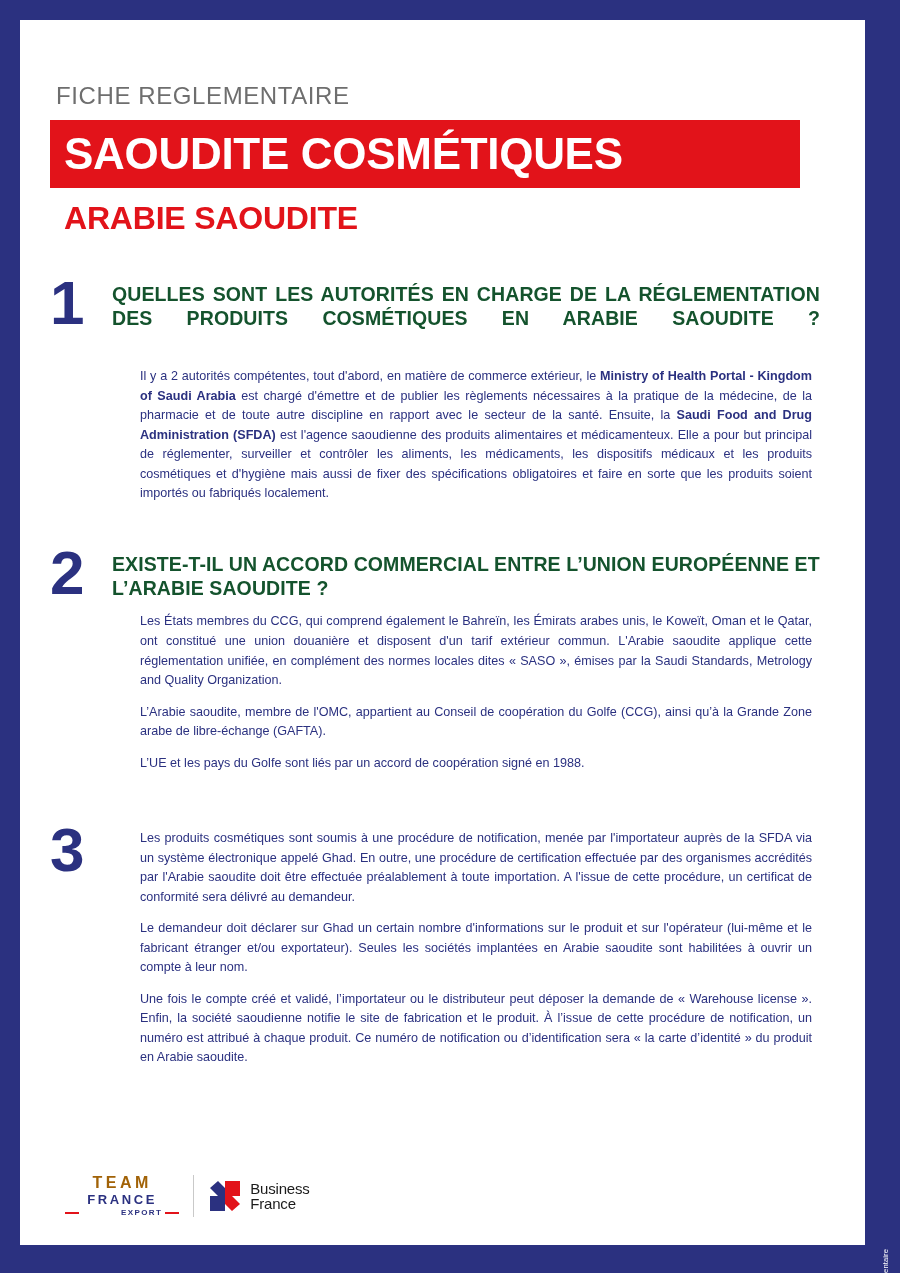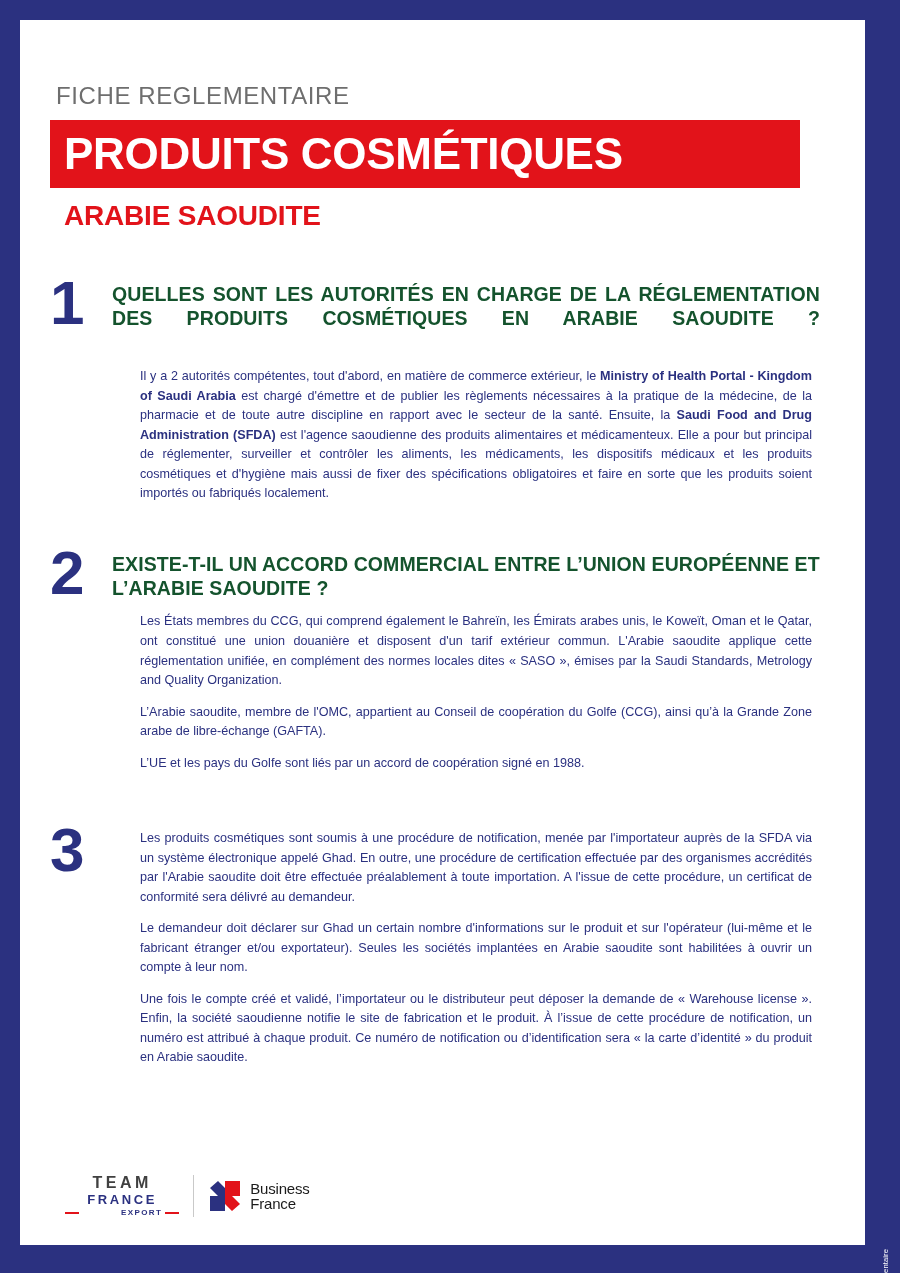--- a/index.html
+++ b/index.html
@@ -60,21 +60,21 @@
     letter-spacing: -0.3px;
     padding-left: 14px;
     line-height: 1;
   }
 
   .country {
     position: absolute;
     left: 44px;
     top: 182px;
     color: #e2131a;
-    font-size: 28px;
+    font-size: 32px;
     font-weight: 700;
     letter-spacing: -0.2px;
     line-height: 1;
   }
 
   
   .content {
     position: absolute;
     left: 30px;
     top: 262px;
@@ -149,21 +149,21 @@
 
   .tfe-logo {
     display: flex;
     flex-direction: column;
     align-items: center;
     line-height: 1;
     padding-right: 14px;
     border-right: 1px solid #c9c9c9;
   }
   .tfe-logo .l1 {
-    color: #404040;
+    color: #a16207;
     font-size: 16px;
     font-weight: 700;
     letter-spacing: 3.5px;
   }
   .tfe-logo .l2 {
     color: #2b3180;
     font-size: 13px;
     font-weight: 700;
     letter-spacing: 2.6px;
     margin-top: 2px;
@@ -233,21 +233,21 @@
 </head>
 <body>
 
 <div id="page-root">
 
   <div class="sheet">
 
     <div class="kicker">FICHE REGLEMENTAIRE</div>
 
     <div class="title-bar">
-      <span>PRODUITS COSMÉTIQUES</span>
+      <span>SAOUDITE COSMÉTIQUES</span>
     </div>
 
     <div class="country">ARABIE SAOUDITE</div>
 
     <div class="content">
 
       <div class="section">
         <div class="sec-num">1</div>
         <div class="sec-head justified">QUELLES SONT LES AUTORITÉS EN CHARGE DE LA RÉGLEMENTATION DES PRODUITS COSMÉTIQUES EN ARABIE SAOUDITE ?</div>
         <div class="sec-body">

